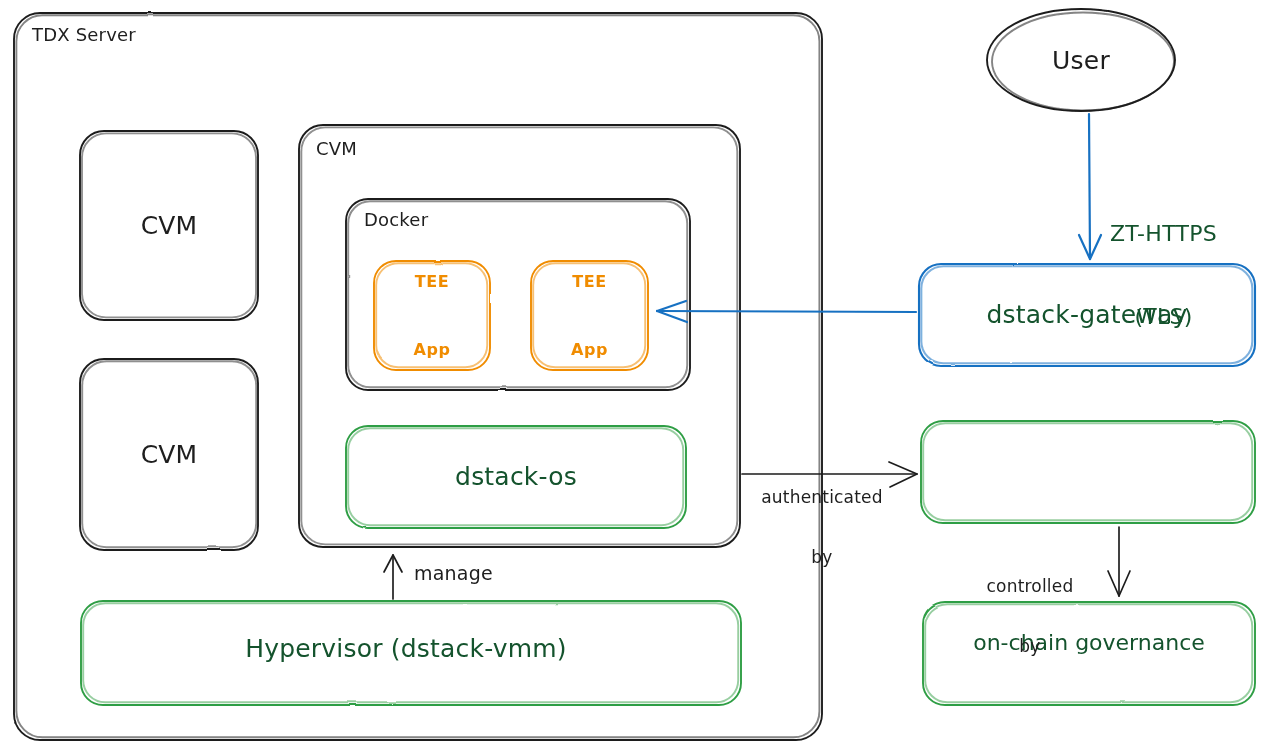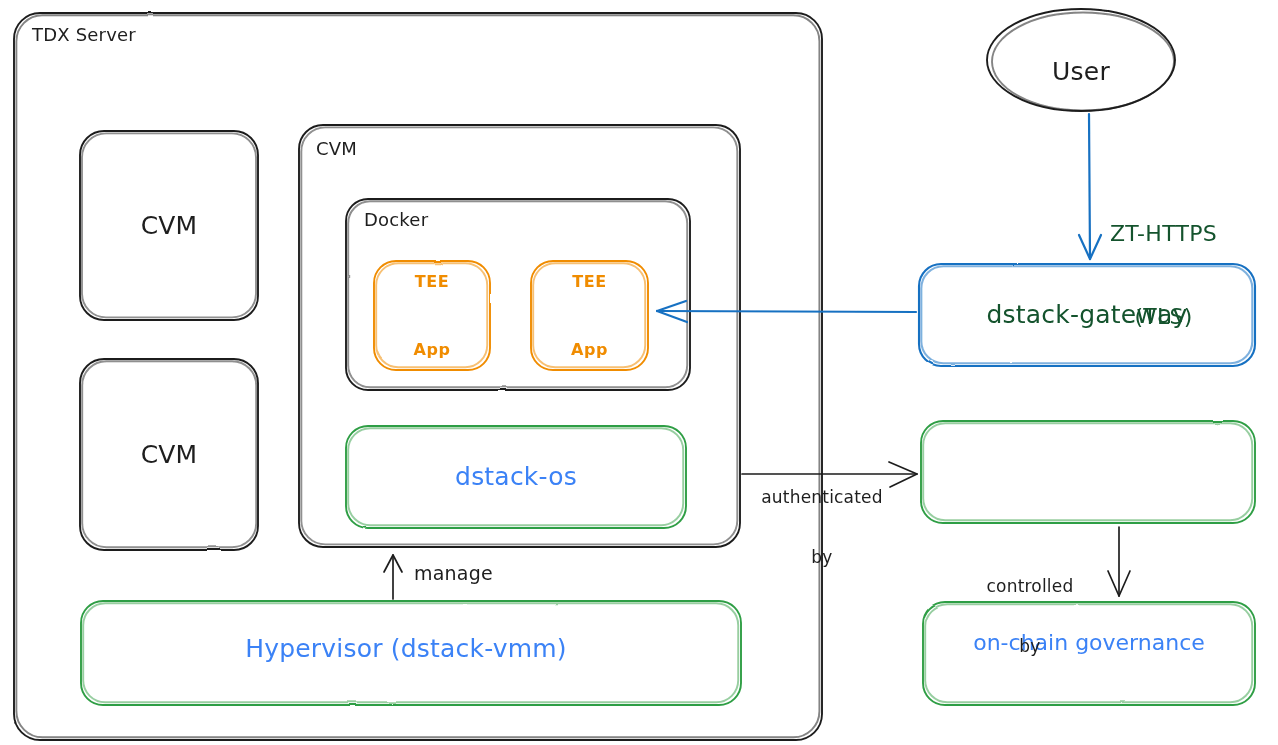--- a/index.html
+++ b/index.html
@@ -32,21 +32,21 @@
     white-space: pre;
     line-height: 1.18;
   }
   .centered {
     display: flex;
     align-items: center;
     justify-content: center;
     text-align: center;
   }
   .t-black  { color: #1e1e1e; }
-  .t-green  { color: #3b82f6; }
+  .t-green  { color: #14532d; }
   .t-blue   { color: #14532d; }
   .t-orange { color: #f08c00; }
 
   .container-title {
     font-size: 18px;
     letter-spacing: 0.2px;
   }
   .box-title {
     font-size: 25px;
     letter-spacing: 0.2px;
@@ -207,21 +207,21 @@
 
   <div class="lbl tee-title t-orange" style="left:531px; top:261px; width:117px; height:109px; display:flex; flex-direction:column; align-items:center; justify-content:center;">
     <span>TEE</span>
     <span>App</span>
   </div>
 
   <div class="lbl box-title t-green centered" style="left:346px; top:426px; width:340px; height:102px;">dstack-os</div>
 
   <div class="lbl box-title t-green centered" style="left:76px; top:601px; width:660px; height:96px;">Hypervisor (dstack-vmm)</div>
 
-  <div class="lbl box-title t-black centered" style="left:987px; top:21px; width:188px; height:102px;">User</div>
+  <div class="lbl box-title t-black centered" style="left:987px; top:10px; width:188px; height:102px;">User</div>
 
   <div class="lbl box-title t-blue centered" style="left:919px; top:264px; width:336px; height:102px;">dstack-gateway</div>
 
 
   <div class="lbl box-title-sm t-green centered" style="left:923px; top:602px; width:332px; height:82px;text-align:right;">on-chain governance</div>
 
   <div class="lbl edge-label-blue t-blue" style="left:1110px; top:165px; text-align:center;">
     <div>ZT-HTTPS</div>
     <div>(TLS)</div>
   </div>

